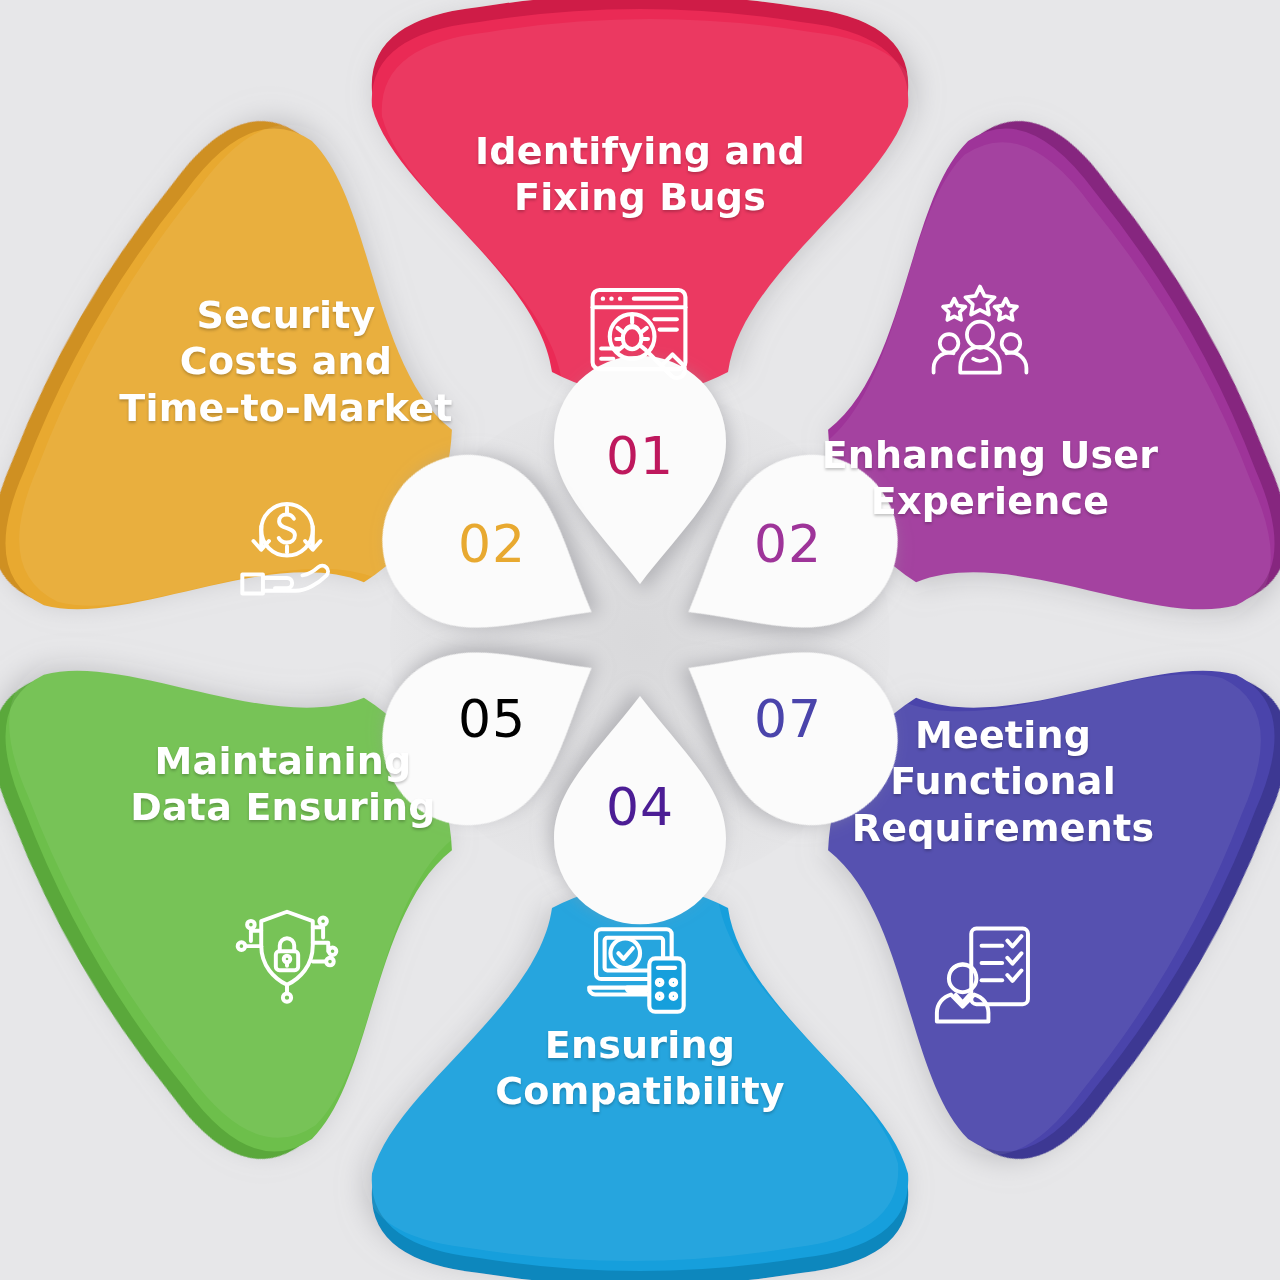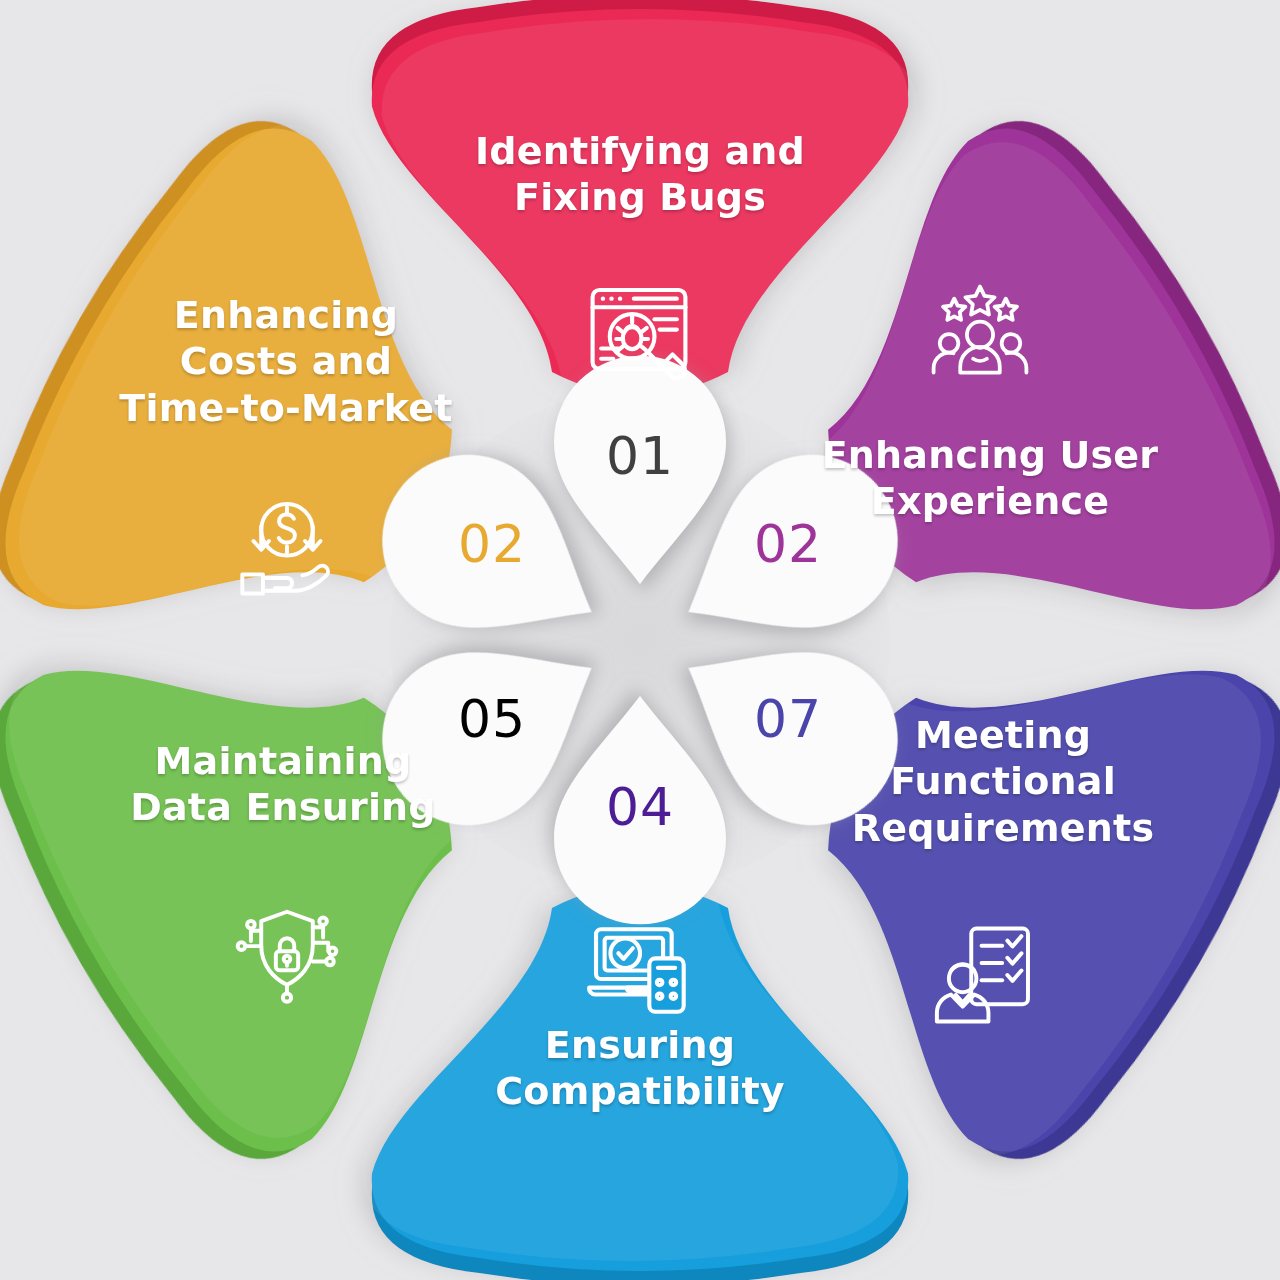--- a/index.html
+++ b/index.html
@@ -284,25 +284,25 @@
 Fixing Bugs</div>
   <div class="petal-label" style="left:800px; top:432px; width:380px;">Enhancing User
 Experience</div>
   <div class="petal-label" style="left:818px; top:712px; width:370px;">Meeting
 Functional
 Requirements</div>
   <div class="petal-label" style="left:420px; top:1022px; width:440px;">Ensuring
 Compatibility</div>
   <div class="petal-label" style="left:98px; top:738px; width:370px;">Maintaining
 Data Ensuring</div>
-  <div class="petal-label" style="left:96px; top:292px; width:380px;">Enhancing
+  <div class="petal-label" style="left:96px; top:292px; width:380px;">Security
 Costs and
 Time-to-Market</div>
 
-  <div class="num-label" style="left:570px; top:430px; width:140px; color:#404040;">01</div>
+  <div class="num-label" style="left:570px; top:430px; width:140px; color:#be185d;">01</div>
   <div class="num-label" style="left:718px; top:518px; width:140px; color:#9e3499;">02</div>
   <div class="num-label" style="left:718px; top:693px; width:140px; color:#4a44ab;">07</div>
   <div class="num-label" style="left:570px; top:781px; width:140px; color:#4c1d95;">04</div>
   <div class="num-label" style="left:422px; top:693px; width:140px; color:#000000;">05</div>
   <div class="num-label" style="left:422px; top:518px; width:140px; color:#e8a930;">02</div>
 
   <div class="icon-box" style="left:584px; top:278px;">
     <svg viewBox="0 0 64 64" fill="none" stroke="#ffffff" stroke-width="2.4" stroke-linecap="round" stroke-linejoin="round">
       <rect x="5" y="7" width="54" height="46" rx="4"></rect>
       <line x1="5" y1="17" x2="59" y2="17"></line>

